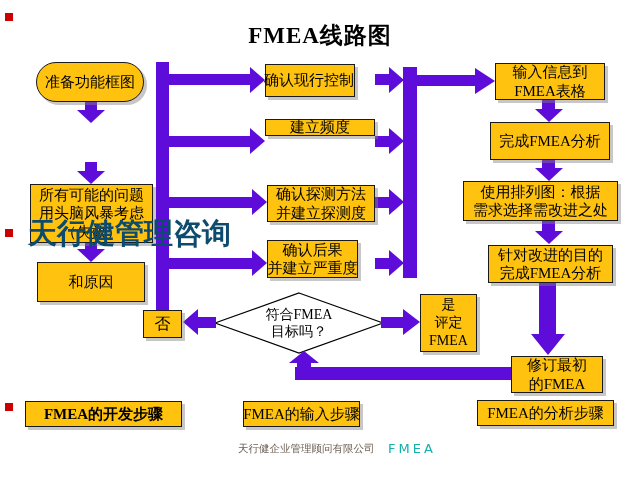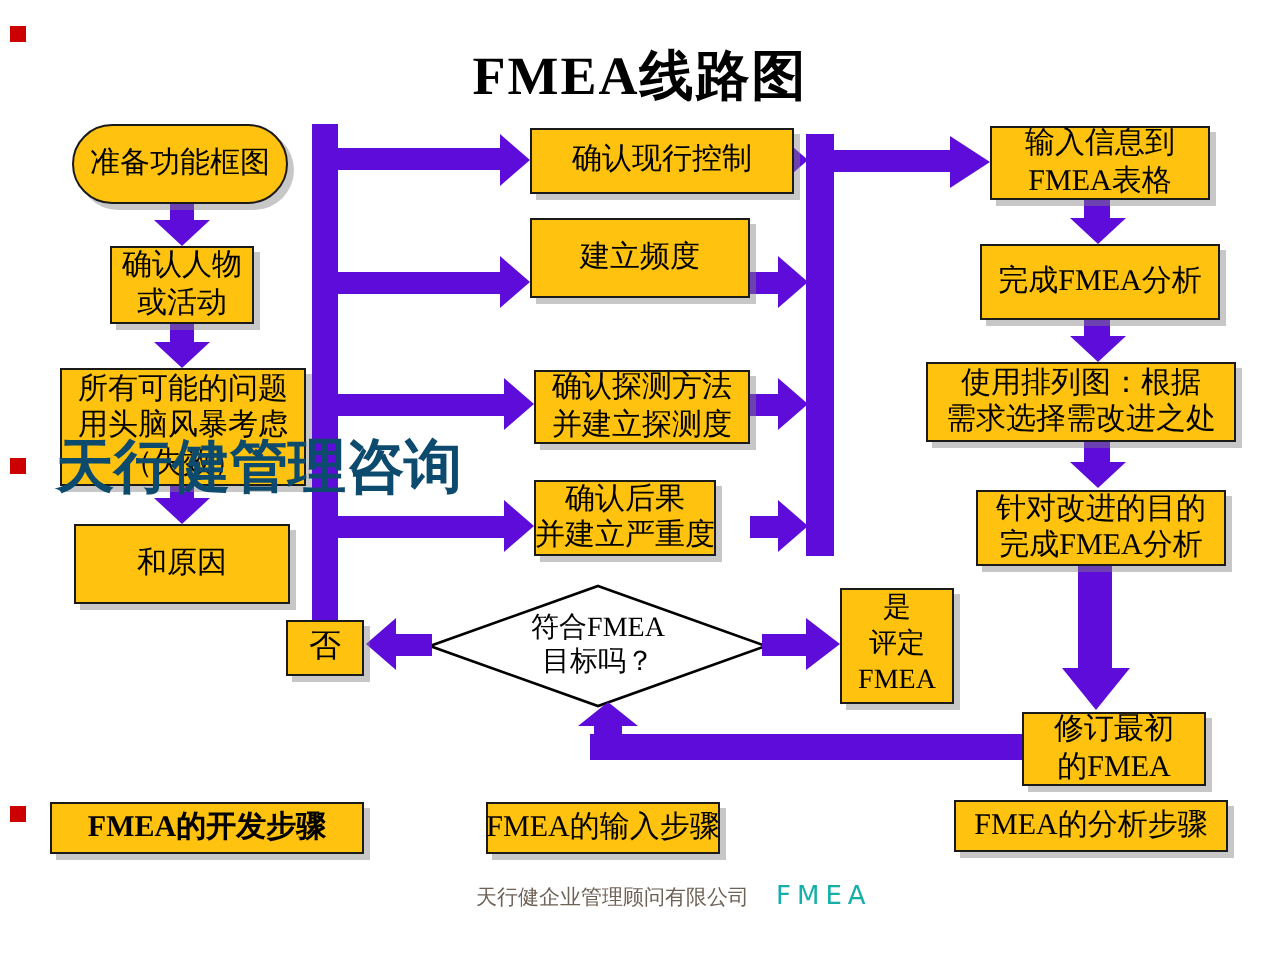--- a/index.html
+++ b/index.html
@@ -16,21 +16,21 @@
   .bx span{display:block;white-space:nowrap;}
   .bar{position:absolute;background:#5E0CD9;}
   .shaft{position:absolute;background:#5E0CD9;}
   .head{position:absolute;width:0;height:0;}
   .hr{border-top:13px solid transparent;border-bottom:13px solid transparent;border-left:15px solid #5E0CD9;}
   .hl{border-top:13px solid transparent;border-bottom:13px solid transparent;border-right:15px solid #5E0CD9;}
   .hd{border-left:14px solid transparent;border-right:14px solid transparent;border-top:13px solid #5E0CD9;}
   .hu{border-left:15px solid transparent;border-right:15px solid transparent;border-bottom:12px solid #5E0CD9;}
   .title{
     position:absolute;top:20px;left:0;width:640px;text-align:center;
-    font-size:27px;font-weight:bold;color:#000;letter-spacing:1px;
+    font-size:23px;font-weight:bold;color:#000;letter-spacing:1px;
   }
   .watermark{
     position:absolute;top:219px;left:0;z-index:50;
     font-family:"DejaVu Sans","Liberation Sans",sans-serif;
     font-size:29px;font-weight:bold;color:#0c4a6e;line-height:1;white-space:nowrap;margin-left:28px;
   }
   .diamond-wrap{position:absolute;left:214px;top:292px;width:170px;height:62px;}
   .diamond-text{
     position:absolute;left:214px;top:292px;width:170px;height:62px;
     display:flex;flex-direction:column;justify-content:center;align-items:center;
@@ -125,40 +125,36 @@
   <div class="head hr" style="left:403px;top:309px;border-left-width:17px;"></div>
 
   <div class="shaft" style="left:295px;top:367px;width:216px;height:13px;"></div>
   <div class="shaft" style="left:297px;top:362px;width:14px;height:10px;"></div>
   <div class="head hu" style="left:289px;top:351px;"></div>
 
   <div class="bx" style="left:36px;top:62px;width:108px;height:40px;border-radius:20px;">
     <span>准备功能框图</span>
   </div>
 
-  <div class="bx" style="left:55px;top:123px;width:72px;height:39px;">
-    <span>确认人物</span>
-    <span>或活动</span>
-  </div>
 
   <div class="bx" style="left:30px;top:184px;width:123px;height:59px;">
     <span>所有可能的问题</span>
     <span>用头脑风暴考虑</span>
     <span>（失效）</span>
   </div>
 
   <div class="bx" style="left:37px;top:262px;width:108px;height:40px;">
     <span>和原因</span>
   </div>
 
-  <div class="bx" style="left:265px;top:64px;width:132px;height:33px;">
+  <div class="bx" style="left:265px;top:64px;width:90px;height:33px;align-items:flex-end;">
     <span>确认现行控制</span>
   </div>
 
-  <div class="bx" style="left:265px;top:109px;width:110px;height:40px;">
+  <div class="bx" style="left:265px;top:119px;width:110px;height:17px;">
     <span>建立频度</span>
   </div>
 
   <div class="bx" style="left:267px;top:185px;width:108px;height:37px;">
     <span>确认探测方法</span>
     <span>并建立探测度</span>
   </div>
 
   <div class="bx" style="left:267px;top:240px;width:91px;height:38px;">
     <span>确认后果</span>

